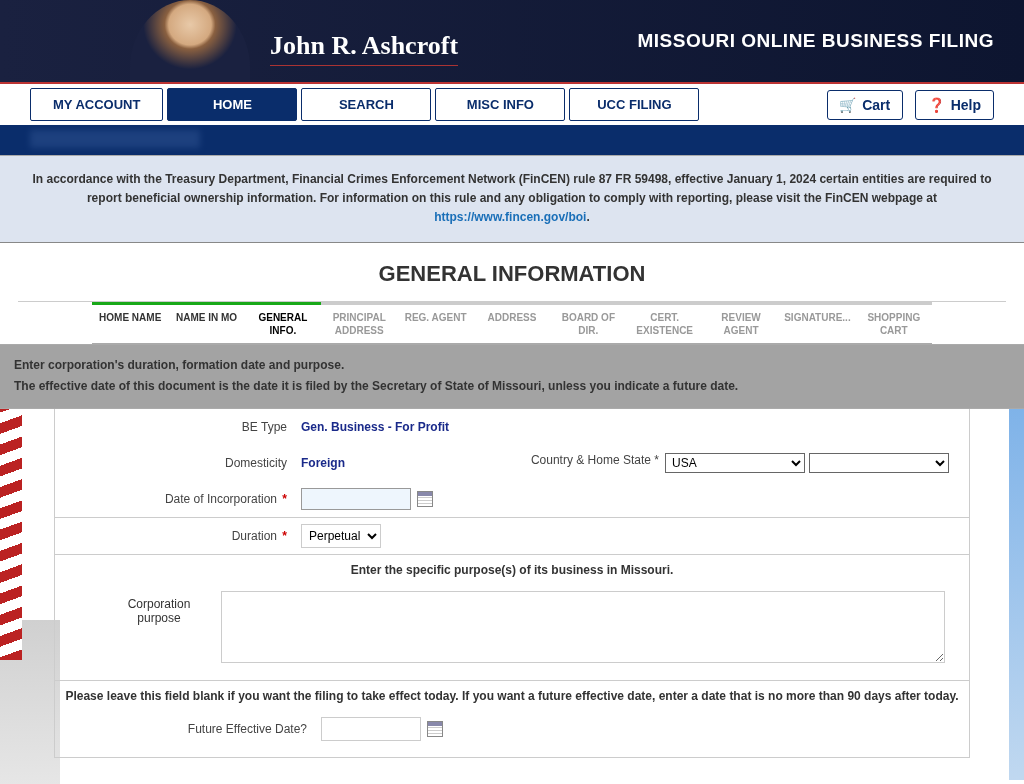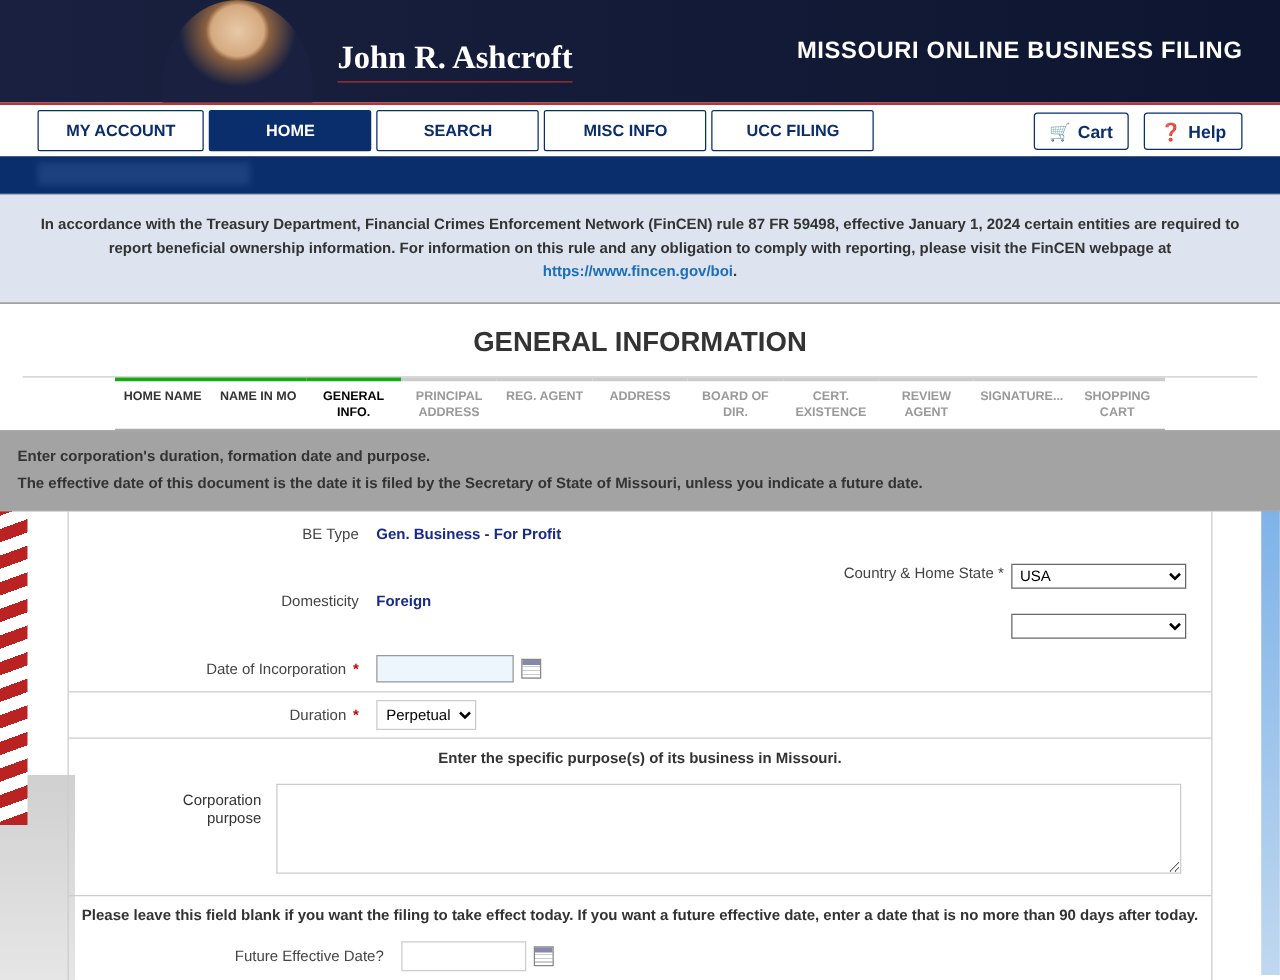--- a/index.html
+++ b/index.html
@@ -36,33 +36,33 @@
   
   .form-wrap { border: 1px solid #ccc; border-top: none; margin: 0 36px; }
   .form-row { display: flex; padding: 6px 0; min-height: 36px; align-items: center; }
   .form-row.bordered { border-top: 1px solid #ccc; }
   .label-col { width: 240px; text-align: right; padding-right: 8px; font-size: 12px; color: #444; }
   .label-col .req { color: #c00; font-weight: bold; margin-left: 2px; }
   .value-col { flex: 1; padding-left: 6px; }
   .value-text { color: #1a2a8a; font-weight: bold; font-size: 12px; }
   .inline-label { font-size: 12px; color: #444; margin-right: 6px; }
   .right-group { display: flex; align-items: flex-start; margin-right: 20px; }
-  .stacked { display: flex; flex-direction: column; gap: 20px; }
+  .stacked { display: flex; flex-direction: row; gap: 4px; }
   
   input[type=text].small { width: 110px; border: 1px solid #999; padding: 3px 4px; font-size: 12px; background: #eef6fd; }
   input[type=text].med { width: 100px; border: 1px solid #ccc; padding: 4px; font-size: 12px; }
   select { border: 1px solid #666; padding: 1px 2px; font-size: 12px; min-width: 140px; background: #fff; }
   select.dur { min-width: 70px; padding: 3px; border: 1px solid #ccc; }
   textarea { width: 100%; height: 72px; border: 1px solid #ccc; font-family: Arial; font-size: 12px; padding: 4px; resize: both; }
   .cal-icon { display: inline-block; width: 16px; height: 16px; border: 1px solid #888; vertical-align: middle; margin-left: 2px; background: repeating-linear-gradient(0deg, #fff, #fff 2px, #ccc 2px, #ccc 3px); cursor: pointer; position: relative; }
   .cal-icon::before { content:""; position:absolute; top:0;left:0;right:0;height:4px;background:#88a; }
   
   .section-heading { text-align: center; font-size: 12px; font-weight: bold; padding: 8px; border-top: 1px solid #ccc; }
   .purpose-row { display: flex; padding: 6px 14px 14px; gap: 12px; }
-  .purpose-label { width: 140px; text-align: right; font-size: 12px; padding-top: 6px; padding-left: 40px; }
+  .purpose-label { width: 140px; text-align: center; font-size: 12px; padding-top: 6px; padding-left: 40px; }
   
   .btns { display: flex; justify-content: space-between; padding: 8px 36px 12px; }
   
   .bg-stripe { position: fixed; left: 0; top: 380px; width: 22px; height: 280px; background: repeating-linear-gradient(-20deg, #b22 0, #b22 10px, #fff 10px, #fff 20px); z-index: -1; }
   .bg-gray { position: fixed; left: 0; top: 620px; width: 60px; height: 180px; background: linear-gradient(#d0d0d0, #e8e8e8); z-index: -2; }
   .bg-sky { position: fixed; right: 0; top: 380px; width: 15px; height: 400px; background: linear-gradient(#7ab0e8, #c0d8f0); z-index: -1; }
 </style>
 </head>
 <body>
 

